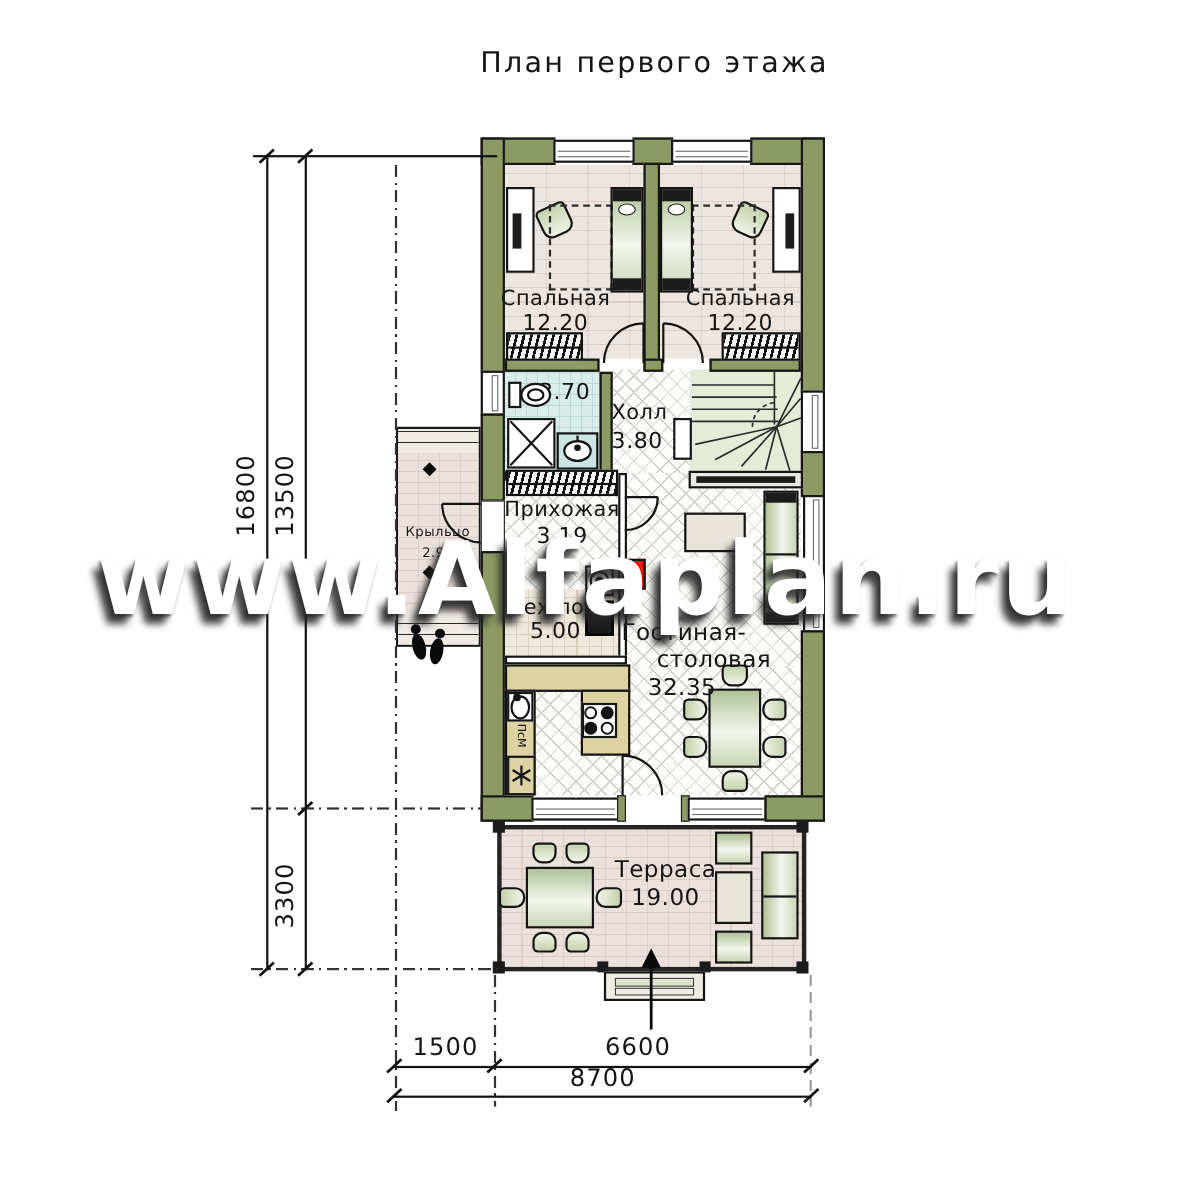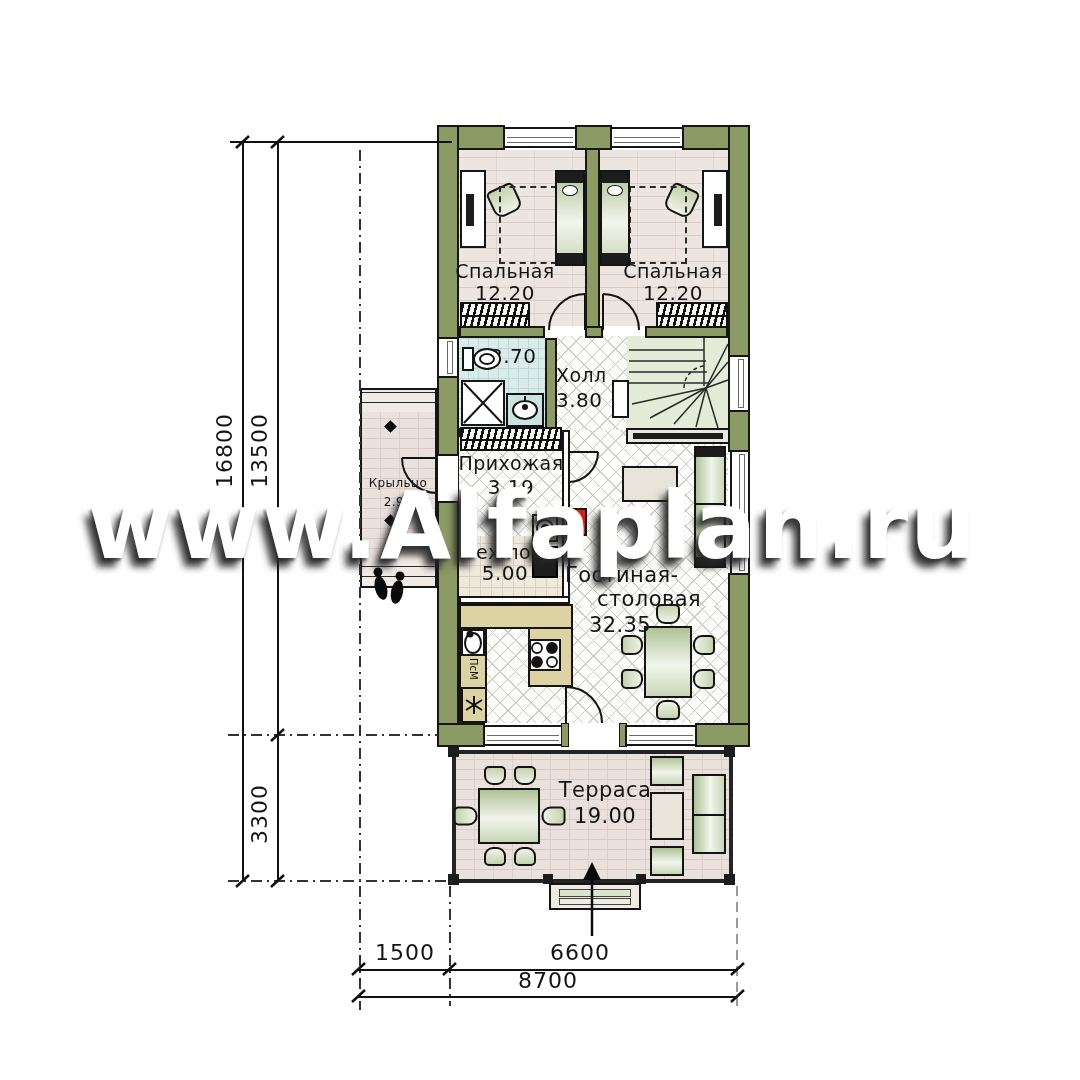--- a/index.html
+++ b/index.html
@@ -41,20 +41,21 @@
   .wm{font-size:92px;font-weight:bold;color:#fff;letter-spacing:2px;white-space:nowrap;
       text-shadow:-7px 9px 7px rgba(35,35,35,.85),-2px 3px 3px rgba(60,60,60,.7);z-index:50;}
   .psm{writing-mode:vertical-rl;font-size:10px;letter-spacing:0;}
   svg{position:absolute;left:0;top:0;}
 </style>
 </head>
 <body>
 
 <div id="stage">
 
+  <div class="abs title" style="left:395px;top:42px;width:400px;">План первого этажа</div>
 
   <div class="abs floor-bed" style="left:459px;top:150px;width:126px;height:176px;"></div>
   <div class="abs floor-bed" style="left:600px;top:150px;width:128px;height:176px;"></div>
   <div class="abs floor-bath" style="left:459px;top:338px;width:86px;height:90px;"></div>
   <div class="abs floor-tile" style="left:557px;top:336px;width:70px;height:94px;"></div>
   <div class="abs floor-stair" style="left:627px;top:336px;width:101px;height:94px;"></div>
   <div class="abs floor-tile" style="left:459px;top:436px;width:103px;height:100px;"></div>
   <div class="abs floor-tech" style="left:459px;top:536px;width:103px;height:62px;"></div>
   <div class="abs floor-tile" style="left:566px;top:430px;width:162px;height:178px;"></div>
   <div class="abs floor-tile" style="left:459px;top:606px;width:269px;height:117px;"></div>

